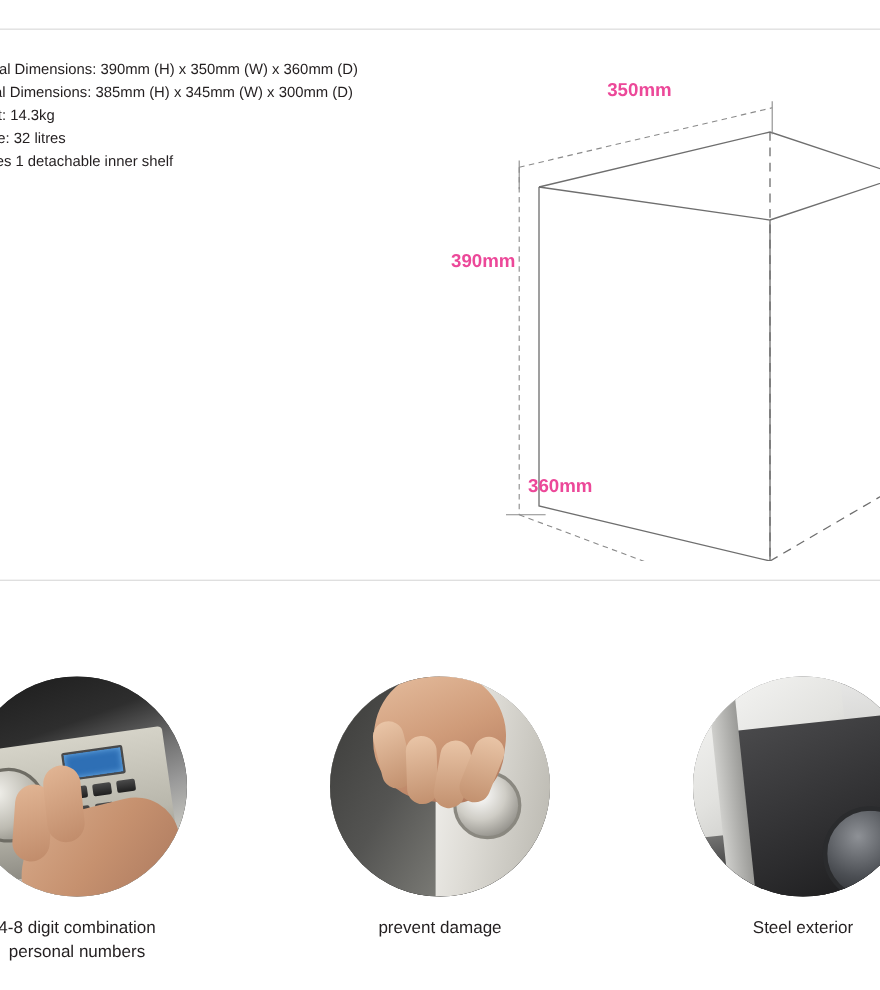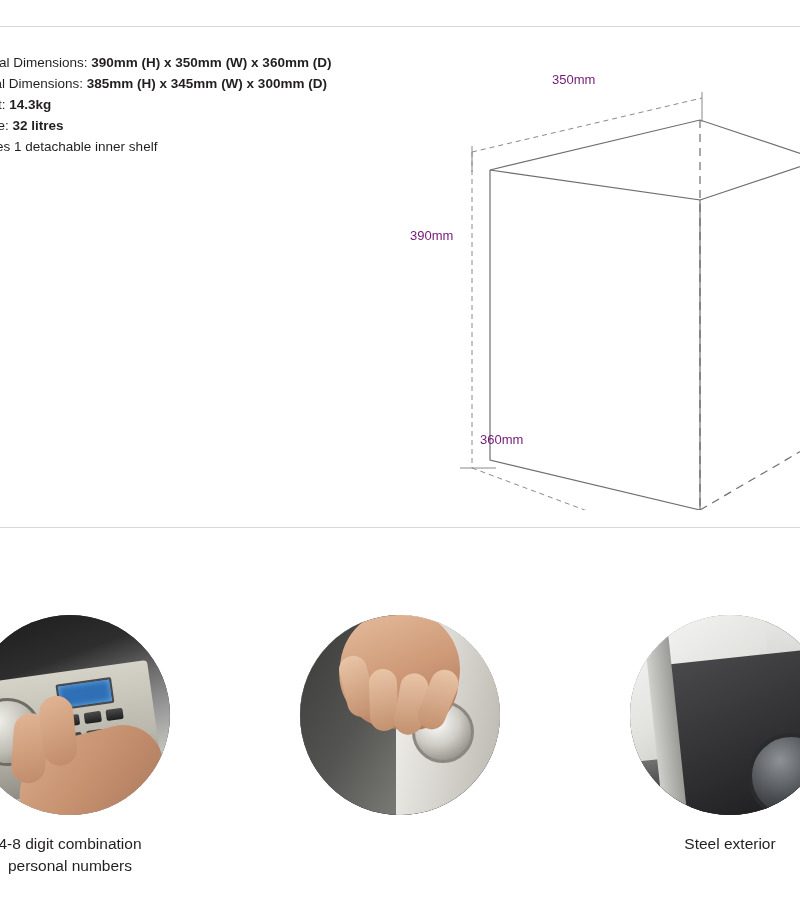--- a/index.html
+++ b/index.html
@@ -31,36 +31,36 @@
   .specs {
     position: absolute;
     left: -40px;
     top: 52px;
     width: 420px;
     font-size: 13.5px;
     line-height: 21px;
     color: #231f20;
   }
   .specs .line { white-space: nowrap; }
-  .specs b { font-weight: bold; }
+  .specs b { font-weight: normal; }
 
   
   .diagram {
     position: absolute;
     left: 400px;
     top: 60px;
     width: 400px;
     height: 450px;
   }
   .diagram svg { display: block; }
   .dimlabel {
     position: absolute;
-    font-size: 13px;
-    font-weight: normal;
-    color: #701a75;
+    font-size: 17px;
+    font-weight: bold;
+    color: #ec4899;
     white-space: nowrap;
   }
   .dim-w { left: 152px; top: 12px; }
   .dim-h { left: 10px; top: 168px; }
   .dim-d { left: 55px; top: 372px; margin-left: 25px; }
 
   
   .features {
     position: absolute;
     left: 0;
@@ -296,20 +296,21 @@
       </div>
       <div class="ph2-knob"></div>
       <div class="ph2-hand">
         <div class="ph2-fing" style="left:6px; top:52px; transform:rotate(-22deg);"></div>
         <div class="ph2-fing" style="left:34px; top:62px; transform:rotate(-10deg);"></div>
         <div class="ph2-fing" style="left:62px; top:62px; transform:rotate(2deg);"></div>
         <div class="ph2-fing" style="left:88px; top:54px; transform:rotate(14deg);"></div>
       </div>
     </div>
     <div class="caption">
+      <div>prevent damage</div>
     </div>
   </div>
 
   <div class="feature f3">
     <div class="circle">
       <div class="ph3-bg"></div>
       <div class="ph3-body"></div>
       <div class="ph3-front"></div>
       <div class="ph3-edge"></div>
       <div class="ph3-dial"></div>

